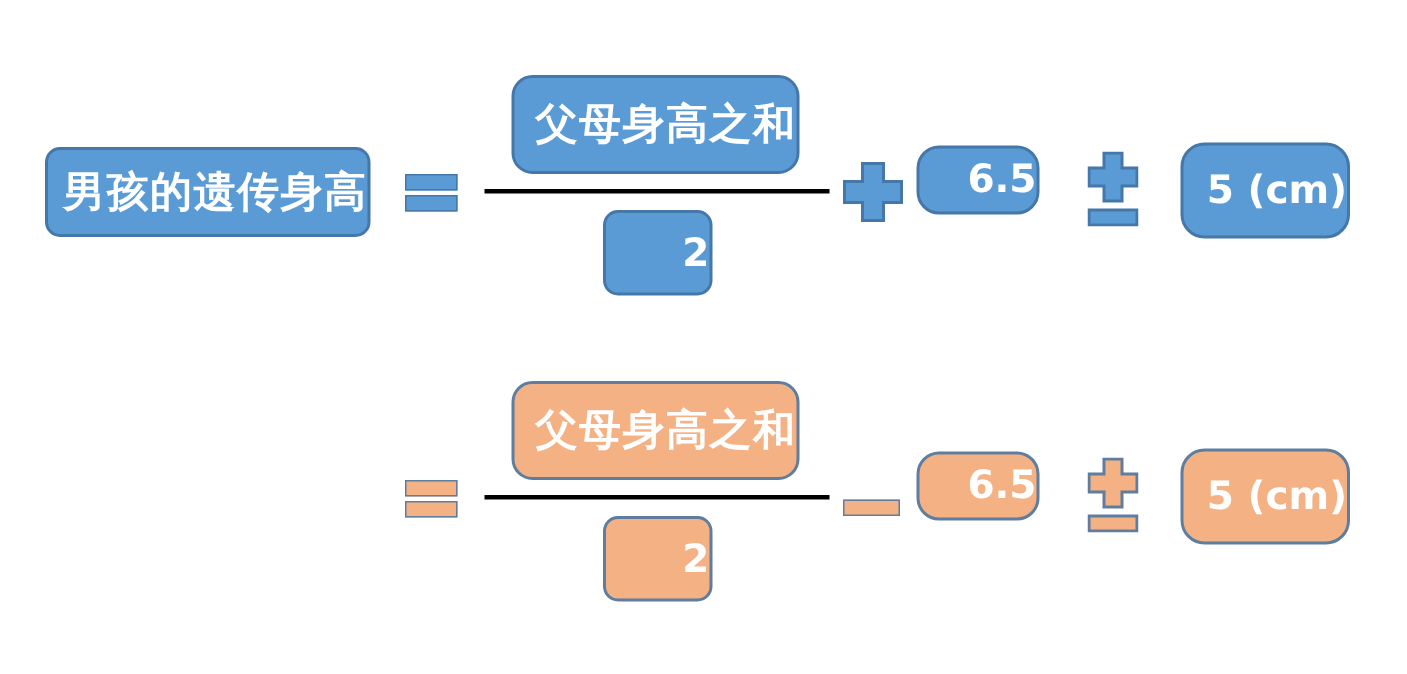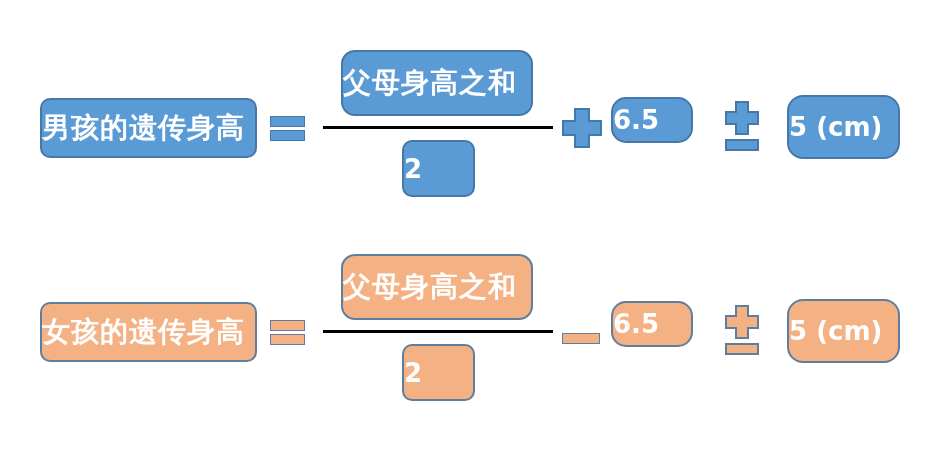--- a/index.html
+++ b/index.html
@@ -21,31 +21,31 @@
     width:938px;height:449px;
     background:var(--background);
     overflow:hidden;
   }
   .row{position:absolute;left:0;width:938px;height:245px;}
   .row-boy{top:0;}
   .row-girl{top:204px;}
 
   .shape{
     position:absolute;
-    display:flex;align-items:center;justify-content:flex-start;
+    display:flex;align-items:center;justify-content:flex-end;
     box-sizing:border-box;
     color:var(--text);
     font-weight:bold;
     text-align:center;
     line-height:1;
   }
   .theme-blue .shape{background:var(--blue-fill);border:2px solid var(--blue-border);}
   .theme-orange .shape{background:var(--orange-fill);border:2px solid var(--orange-border);}
 
-  .label-box{left:40px;top:98px;width:217px;height:60px;border-radius:10px;font-size:28px;letter-spacing:1px;}
+  .label-box{left:30px;top:98px;width:217px;height:60px;border-radius:10px;font-size:28px;letter-spacing:1px;}
   .numerator-box{left:341px;top:50px;width:192px;height:66px;border-radius:14px;font-size:28px;letter-spacing:1px;}
   .denominator-box{left:402px;top:140px;width:73px;height:57px;border-radius:10px;font-size:26px;}
   .offset-box{left:611px;top:97px;width:82px;height:46px;border-radius:15px;font-size:26px;}
   .range-box{left:787px;top:95px;width:113px;height:64px;border-radius:16px;font-size:26px;}
 
   .fraction-line{
     position:absolute;left:323px;top:126px;width:230px;height:3px;
     background:var(--fraction-line);
   }
 
@@ -96,23 +96,20 @@
     <svg class="pm-op" viewBox="0 0 34 50">
       <path class="op-shape" d="M11 1 H23 V11 H33 V23 H23 V33 H11 V23 H1 V11 H11 Z"></path>
       <rect class="op-shape" x="1" y="39" width="32" height="10"></rect>
     </svg>
     <div class="shape range-box">
       <span>5 (cm)</span>
     </div>
   </div>
 
   <div class="row row-girl theme-orange">
-    <div class="shape label-box">
-      <span>女孩的遗传身高</span>
-    </div>
     <div class="equals-op">
       <div class="equals-bar"></div>
       <div class="equals-bar"></div>
     </div>
     <div class="shape numerator-box">
       <span>父母身高之和</span>
     </div>
     <div class="fraction-line"></div>
     <div class="shape denominator-box">
       <span>2</span>

